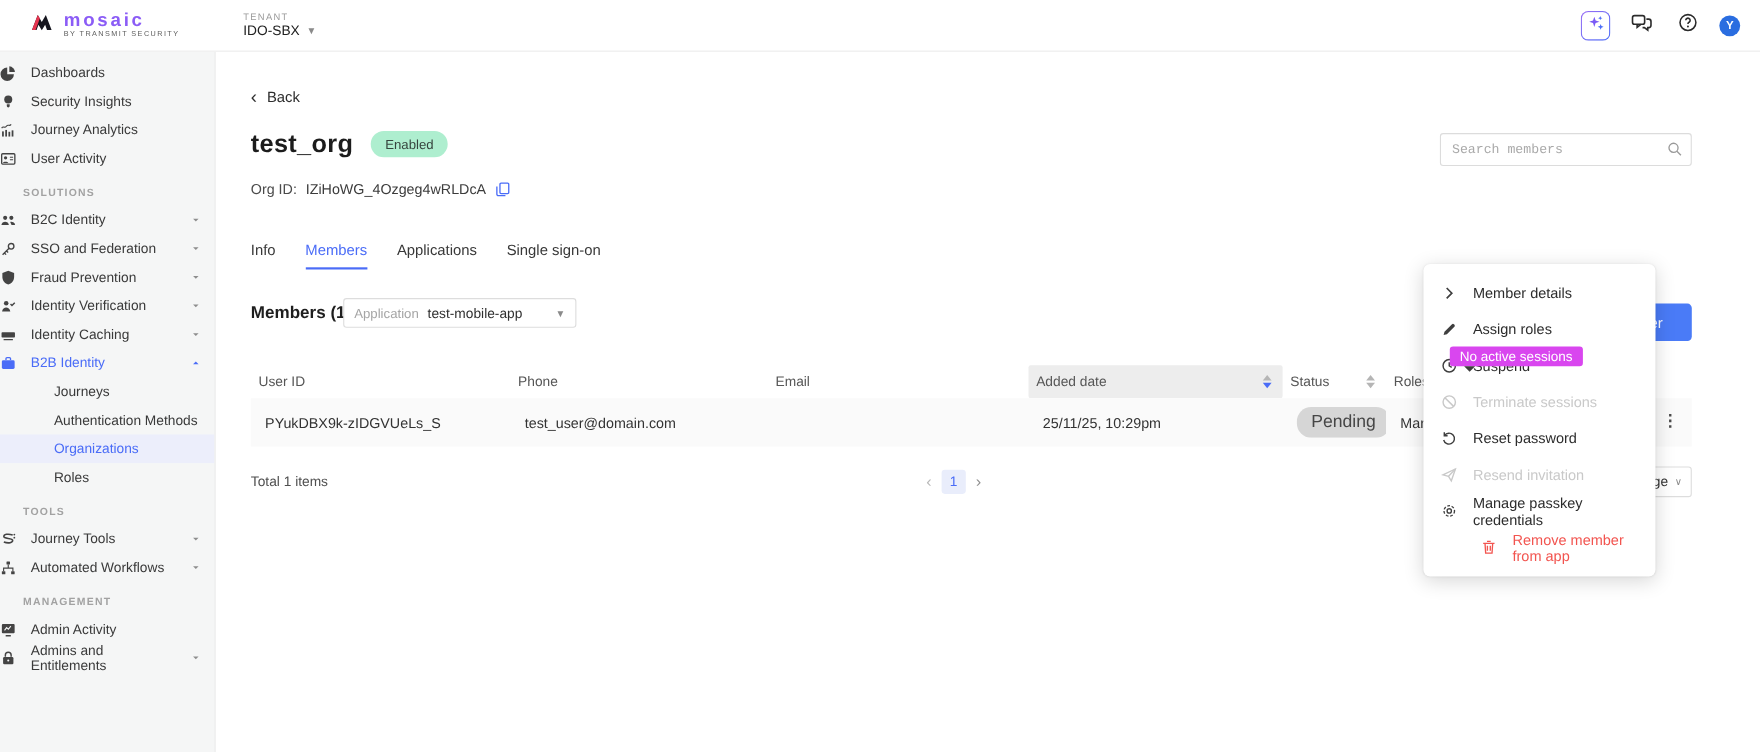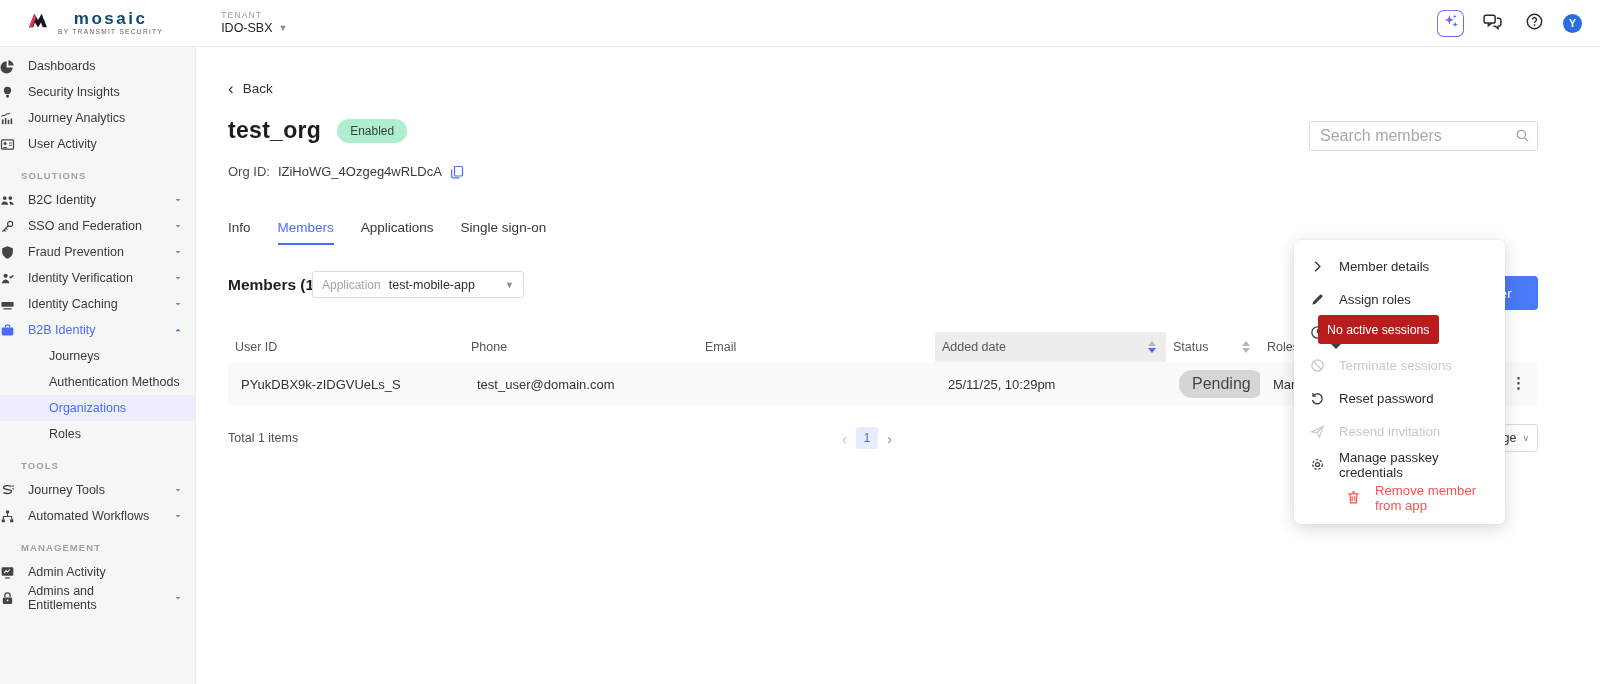--- a/index.html
+++ b/index.html
@@ -4,21 +4,21 @@
 <style>
   * { margin:0; padding:0; box-sizing:border-box; }
   body { font-family:"Liberation Sans", sans-serif; background:#fff; }
   .app { position:relative; width:1600px; height:684px; overflow:hidden; background:#fff; }
 
   
   .topbar { position:absolute; left:0; top:0; width:1600px; height:47px; background:#fff;
             border-bottom:1px solid #ececec; display:flex; align-items:center; padding:0 18px 0 26px; z-index:4; }
   .brand { display:flex; align-items:center; gap:8px; }
   .brand-txt { display:flex; flex-direction:column; line-height:1.05; }
-  .brand-name { font-size:17px; font-weight:bold; letter-spacing:2.5px; color:#0c4a6e;text-align:center; }
+  .brand-name { font-size:17px; font-weight:bold; letter-spacing:2.5px; color:#8b5cf6; }
   .brand-tag { font-size:6.6px; letter-spacing:1.3px; color:#5c5c5c; margin-top:2px; }
   .tenant { margin-left:58px; display:flex; flex-direction:column; line-height:1.2; cursor:pointer; }
   .tenant-label { font-size:8.5px; letter-spacing:1.2px; color:#9b9b9b; }
   .tenant-row { display:flex; align-items:center; gap:6px; }
   .tenant-value { font-size:12.5px; color:#222; }
   .caret { color:#8a8a8a; font-size:9px; }
   .top-icons { margin-left:auto; display:flex; align-items:center; gap:15px; }
   .icon-btn { width:27px; height:27px; display:grid; place-items:center; cursor:pointer; }
   .icon-btn.sparkle { border:1px solid transparent; border-radius:7px;
       background:linear-gradient(#fff,#fff) padding-box, linear-gradient(135deg,#9b6ef5,#4a6cf7) border-box; }
@@ -43,21 +43,21 @@
 
   
   .back { position:absolute; left:228px; top:80px; display:flex; align-items:center; gap:9px;
           font-size:13.5px; color:#2e2e2e; cursor:pointer; z-index:1; }
   .back .chev { font-size:17px; line-height:1; color:#2e2e2e; }
   .title-row { position:absolute; left:228px; top:117px; display:flex; align-items:center; gap:16px; z-index:1; }
   .page-title { font-size:23px; font-weight:bold; color:#1c1c1c; letter-spacing:.3px; }
   .chip-enabled { padding:5px 13px; border-radius:13px; background:#aeeecf; font-size:12px; color:#36443e; }
   .search-wrap { position:absolute; left:1309px; top:121px; width:229px; height:30px; z-index:1; }
   .search-wrap input { width:100%; height:100%; border:1px solid #dcdcdc; border-radius:3px; padding:0 30px 0 10px;
-                       font-size:16px; color:#333; outline:none; font-family:Liberation Sans, sans-serif; }
+                       font-size:12px; color:#333; outline:none; font-family:Liberation Mono, monospace; }
   .search-wrap input::placeholder { color:#a9a9a9; }
   .search-ico { position:absolute; right:8px; top:7px; width:15px; height:15px; }
   .orgid-row { position:absolute; left:228px; top:164px; display:flex; align-items:center; gap:8px;
                font-size:13px; color:#4b4b4b; z-index:1; }
   .orgid-val { color:#3c3c3c; }
   .copy-ico { width:14px; height:14px; cursor:pointer; }
 
   .tabs { position:absolute; left:228px; top:220px; display:flex; gap:27px; font-size:13.5px; color:#383838; z-index:1; }
   .tab { padding-bottom:8px; cursor:pointer; }
   .tab.active { color:#4a6cf7; border-bottom:2.5px solid #4a6cf7; }
@@ -104,22 +104,22 @@
           box-shadow:0 4px 18px rgba(0,0,0,.16), 0 0 2px rgba(0,0,0,.08); padding:10px 0; z-index:5; }
   .mi { height:33px; display:flex; align-items:center; gap:14px; padding:0 16px; font-size:13.2px; color:#2c2c2c; cursor:pointer; }
   .mi .mico { width:15px; height:15px; flex:0 0 15px; color:#3f3f3f; }
   .mi .mico svg { width:15px; height:15px; display:block; }
   .mi.disabled { color:#c9c9c9; cursor:default; }
   .mi.disabled .mico { color:#c9c9c9; }
   .mi.danger { color:#f2544f;margin-left:36px; }
   .mi.danger .mico { color:#f2544f; }
 
   
-  .tooltip { position:absolute; left:1318px; top:315px; height:29px; display:flex; align-items:center;
-             background:#b91c1c; color:#fff; font-size:12.3px; padding:0 9px; border-radius:3px; z-index:6; }
+  .tooltip { position:absolute; left:1318px; top:315px; height:18px; display:flex; align-items:center;
+             background:#d946ef; color:#fff; font-size:12.3px; padding:0 9px; border-radius:3px; z-index:6; }
   .tooltip::after { content:""; position:absolute; left:13px; top:100%; border:5px solid transparent; border-top-color:#3d3d3d; }
 </style>
 </head>
 <body>
 
 <div class="app">
 
   <header class="topbar">
     <div class="brand">
       <span>

